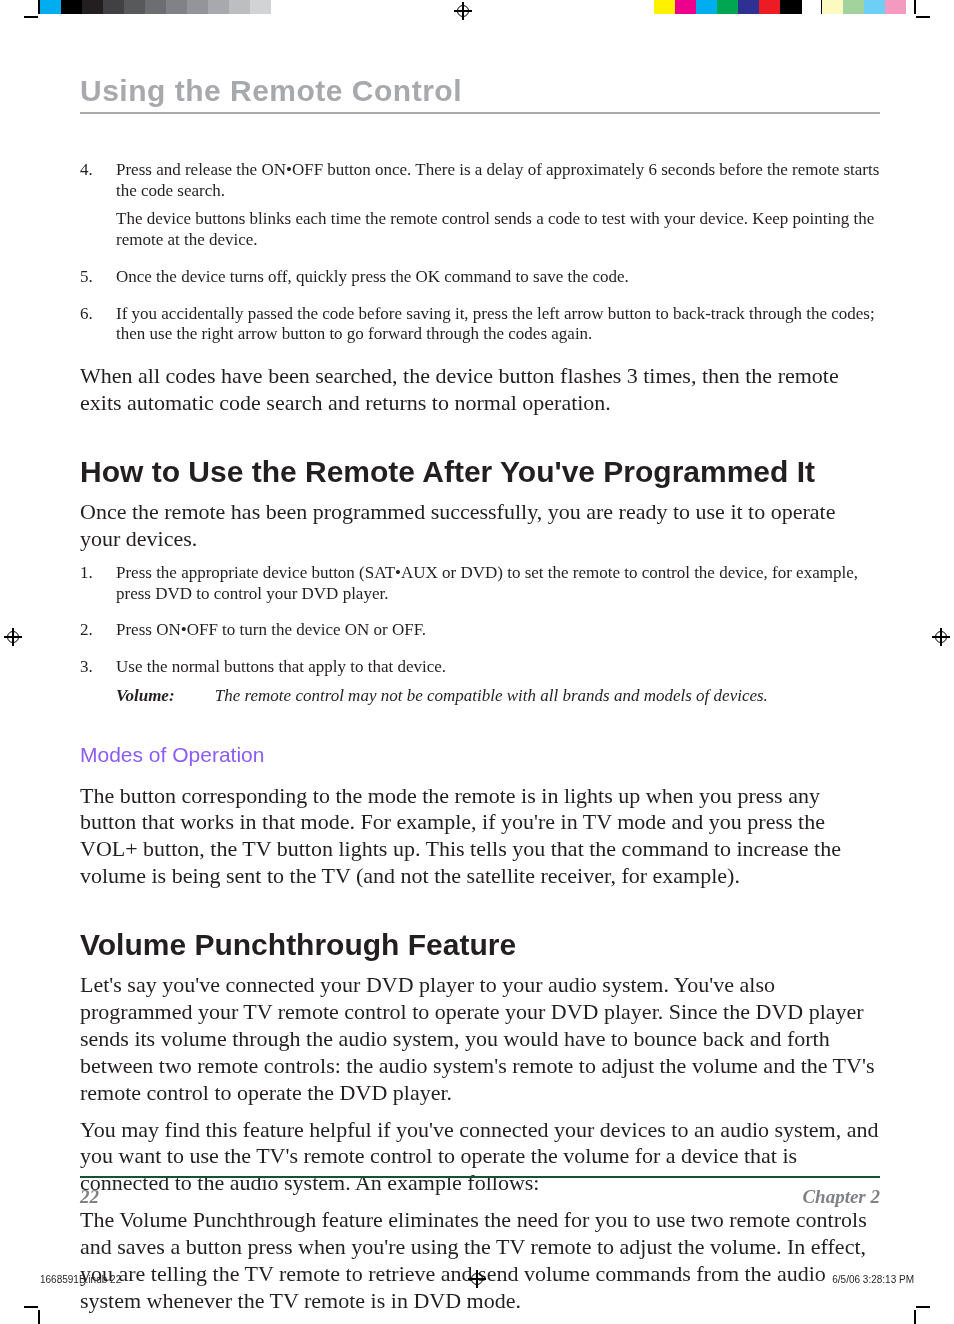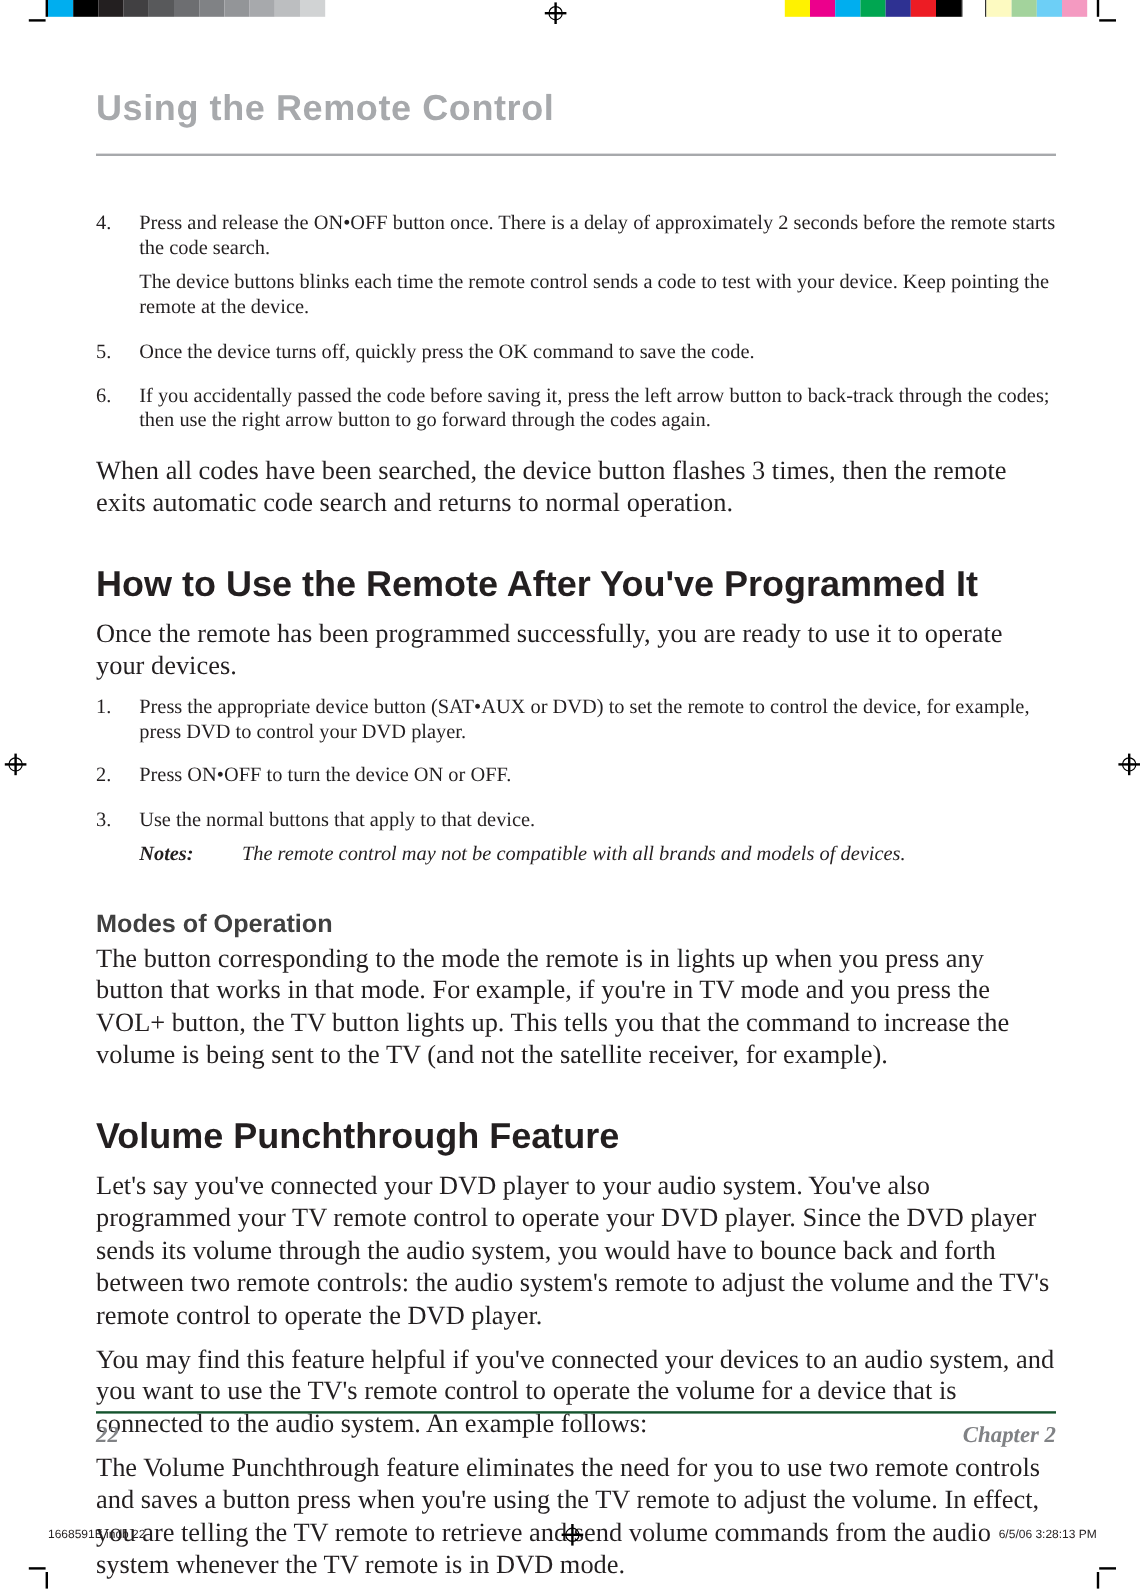--- a/index.html
+++ b/index.html
@@ -45,21 +45,21 @@
     width: 800px;
   }
 
   .chapter-title {
     font-family: Arial, Helvetica, sans-serif;
     font-weight: 800;
     font-size: 30px;
     letter-spacing: 0.5px;
     color: #a7a9ac;
     border-bottom: 2px solid #a7a9ac;
-    padding-bottom: 20px;
+    padding-bottom: 4px;
     margin-bottom: 46px;
   }
 
   .body-text p {
     font-size: 22px;
     line-height: 1.22;
     margin-bottom: 10px;
   }
 
   ol.steps {
@@ -86,25 +86,25 @@
     font-family: "Segoe UI", "Helvetica Neue", Arial, sans-serif;
     font-weight: 700;
     font-size: 30px;
     color: #231f20;
     line-height: 1.15;
     margin-top: 38px;
     margin-bottom: 10px;
   }
   h3.subsection {
     font-family: "Segoe UI", "Helvetica Neue", Arial, sans-serif;
-    font-weight: 700;
+    font-weight: 400;
     font-size: 21px;
-    color: #404040;
+    color: #8b5cf6;
     margin-top: 28px;
-    margin-bottom: 3px;
+    margin-bottom: 16px;
   }
   .notes-label { font-weight:700; font-style:italic; }
   .notes-body { font-style: italic; margin-left: 36px; }
 
   .footer {
     position: absolute;
     left: 80px;
     right: 74px;
     top: 1176px;
     border-top: 2px solid #14532d;
@@ -185,21 +185,21 @@
 <div class="crop" style="right:24px; bottom:16px; width:14px; height:2px;"></div>
 
 <div class="page">
   <h1 class="chapter-title">Using the Remote Control</h1>
 
   <div class="body-text">
     <ol class="steps">
       <li>
         <span class="num">4.</span>
         <div class="txt">
-          <p>Press and release the ON•OFF button once. There is a delay of approximately 2 seconds before the remote starts the code search.</p>
+          <p>Press and release the ON•OFF button once. There is a delay of approximately 6 seconds before the remote starts the code search.</p>
           <p>The device buttons blinks each time the remote control sends a code to test with your device. Keep pointing the remote at the device.</p>
         </div>
       </li>
       <li>
         <span class="num">5.</span>
         <div class="txt">
             <p>Once the device turns off, quickly press the OK command to save the code.</p>
           </div>
       </li>
       <li>
@@ -226,21 +226,21 @@
         <span class="num">2.</span>
         <div class="txt">
             <p>Press ON•OFF to turn the device ON or OFF.</p>
           </div>
       </li>
       <li>
         <span class="num">3.</span>
         <div class="txt">
           <p>Use the normal buttons that apply to that device.</p>
           <p>
-            <span class="notes-label">Notes:</span><span class="notes-body"> The remote control may not be compatible with all brands and models of devices.</span>
+            <span class="notes-label">Volume:</span><span class="notes-body"> The remote control may not be compatible with all brands and models of devices.</span>
           </p>
         </div>
       </li>
     </ol>
 
     <h3 class="subsection">Modes of Operation</h3>
     <p>The button corresponding to the mode the remote is in lights up when you press any button that works in that mode. For example, if you're in TV mode and you press the VOL+ button, the TV button lights up. This tells you that the command to increase the volume is being sent to the TV (and not the satellite receiver, for example).</p>
 
     <h2 class="section">Volume Punchthrough Feature</h2>
     <p>Let's say you've connected your DVD player to your audio system. You've also programmed your TV remote control to operate your DVD player. Since the DVD player sends its volume through the audio system, you would have to bounce back and forth between two remote controls: the audio system's remote to adjust the volume and the TV's remote control to operate the DVD player.</p>

